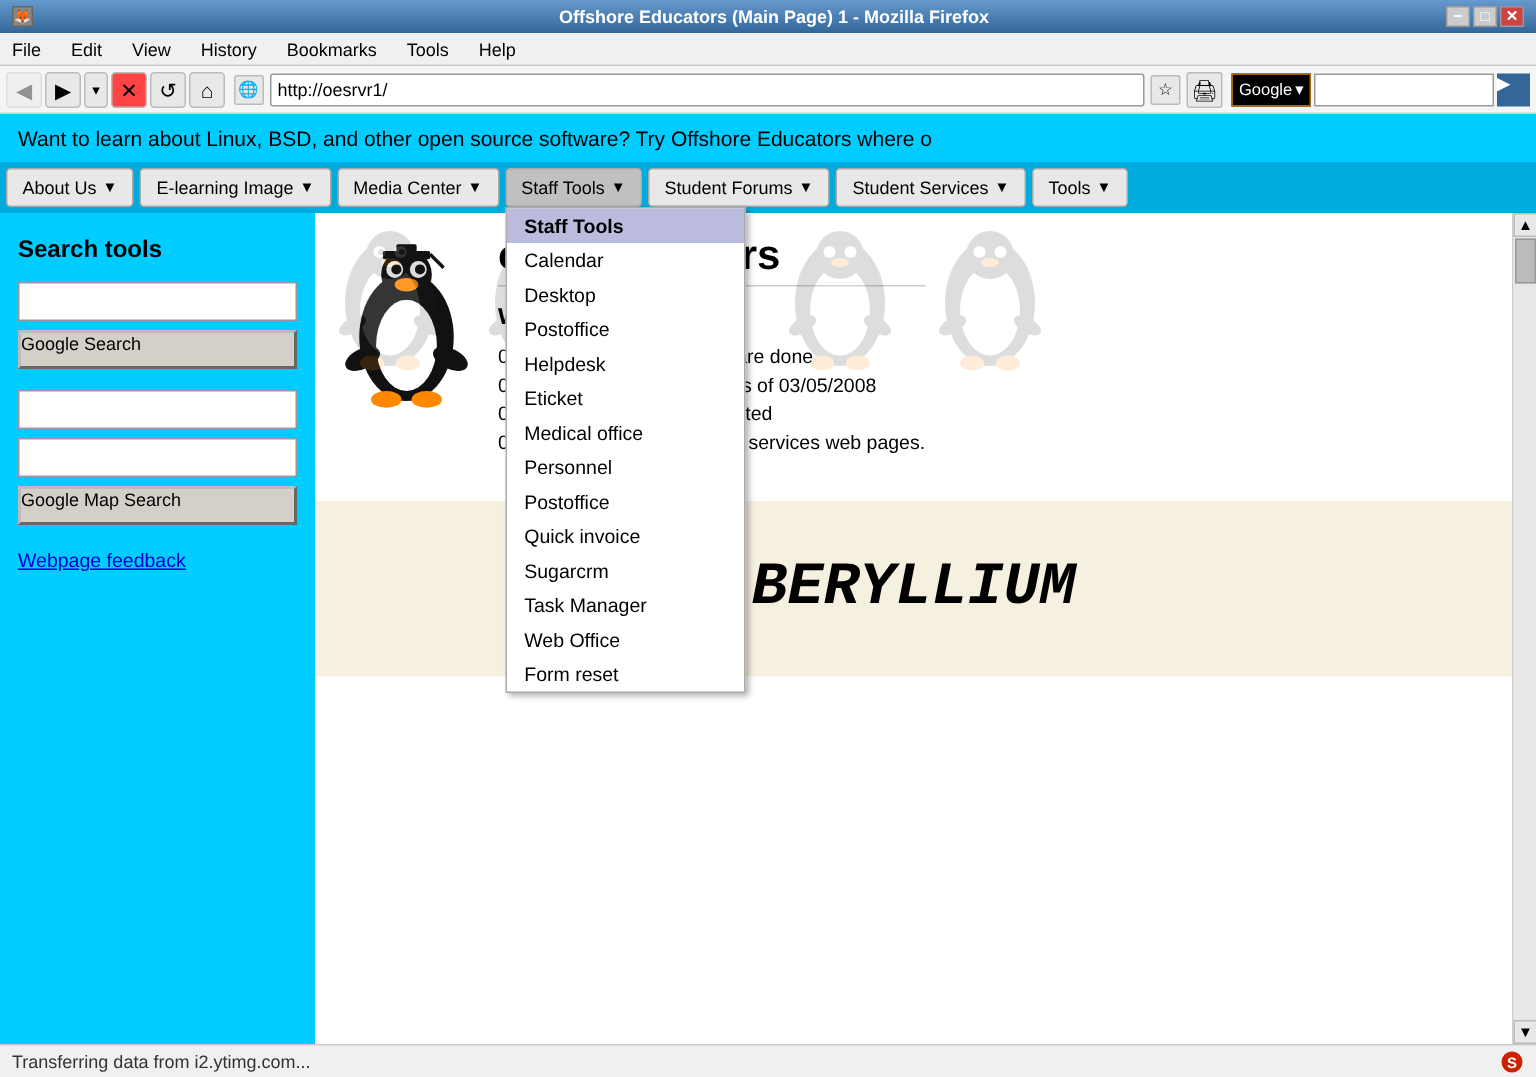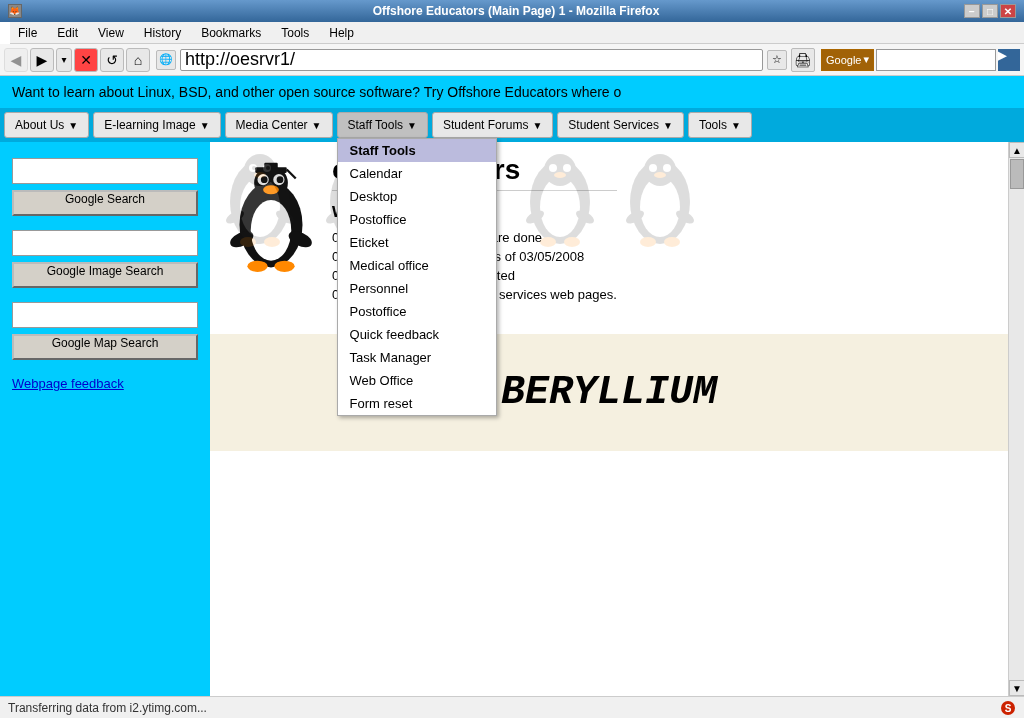--- a/index.html
+++ b/index.html
@@ -26,21 +26,20 @@
 
     
     .menubar {
       background: #f0f0f0;
       height: 22px;
       display: flex;
       align-items: center;
       padding: 0 4px;
       border-bottom: 1px solid #ccc;
       gap: 12px;
-      margin-left: 10px;
     }
     .menubar-item {
       font-size: 12px;
       cursor: pointer;
       padding: 2px 4px;
     }
 
     
     .toolbar {
       background: #f5f5f5;
@@ -55,21 +54,21 @@
       width: 24px; height: 24px; background: #e8e8e8; border: 1px solid #bbb;
       border-radius: 3px; cursor: pointer; display: flex; align-items: center; justify-content: center;
       font-size: 14px;
     }
     .toolbar-btn.disabled { opacity: 0.4; cursor: default; }
     .address-bar-container {
       flex: 1; display: flex; align-items: center; gap: 4px; margin: 0 4px;
     }
     .address-bar {
       flex: 1; height: 22px; border: 1px solid #999; padding: 0 4px;
-      font-size: 18px; border-radius: 2px;
+      font-size: 12px; border-radius: 2px;
     }
     .search-bar-container { display: flex; align-items: center; gap: 2px; }
     .search-bar {
       width: 120px; height: 22px; border: 1px solid #999; padding: 0 4px; font-size: 12px;
     }
     .search-go-btn {
       width: 22px; height: 22px; background: #336699; color: white; border: none;
       cursor: pointer; font-size: 11px; font-weight: bold;
     }
 
@@ -160,21 +159,20 @@
       font-size: 12px;
     }
     .search-btn {
       width: 100%;
       height: 26px;
       background: #d4d0c8;
       border: 2px outset #bbb;
       cursor: pointer;
       font-size: 12px;
       margin-bottom: 14px;
-      text-align: center;
     }
     .datetime-box {
       margin-top: 16px;
       font-size: 13px;
       line-height: 1.5;
       text-align: center;
     }
     .feedback-link {
       display: block;
       margin-top: 16px;
@@ -289,21 +287,21 @@
   <div class="toolbar-btn" style="background:#f44;">✕</div>
   <div class="toolbar-btn">↺</div>
   <div class="toolbar-btn">⌂</div>
   <div class="address-bar-container">
     <div style="width:20px; height:20px; background:#e8e8e8; border:1px solid #bbb; border-radius:2px; display:flex; align-items:center; justify-content:center; font-size:11px;">🌐</div>
     <input class="address-bar" type="text" value="http://oesrvr1/" style="">
     <div style="width:20px; height:20px; background:#e8e8e8; border:1px solid #bbb; border-radius:2px; display:flex; align-items:center; justify-content:center; font-size:11px;">☆</div>
     <div style="width:24px; height:24px; background:#e8e8e8; border:1px solid #bbb; border-radius:2px; display:flex; align-items:center; justify-content:center; font-size:14px;">🖨</div>
   </div>
   <div class="search-bar-container">
-    <div style="background:#a16207; padding:1px 4px; font-size:11px; color:white; height:22px; display:flex; align-items:center; gap:2px; border:1px solid #aa6600;">
+    <div style="background:#000000; padding:1px 4px; font-size:11px; color:white; height:22px; display:flex; align-items:center; gap:2px; border:1px solid #aa6600;">
       <span>Google</span>
       <span>▾</span>
     </div>
     <input class="search-bar" type="text" style="">
     <div class="search-go-btn">▶</div>
   </div>
 </div>
 
 <div class="banner">
   <span>Want to learn about Linux, BSD, and other open source software? Try Offshore Educators where o</span>
@@ -333,25 +331,27 @@
     <div class="nav-btn nav-btn-active">
       <span>Staff Tools</span>
       <span class="arrow">▼</span>
     </div>
 
     <div class="dropdown-menu">
       <div class="dropdown-item highlighted">Staff Tools</div>
       <div class="dropdown-item">Calendar</div>
       <div class="dropdown-item">Desktop</div>
       <div class="dropdown-item">Postoffice</div>
+      <div class="dropdown-item">Helpdesk</div>
       <div class="dropdown-item">Eticket</div>
       <div class="dropdown-item">Medical office</div>
       <div class="dropdown-item">Personnel</div>
       <div class="dropdown-item">Postoffice</div>
-      <div class="dropdown-item">Quick feedback</div>
+      <div class="dropdown-item">Quick invoice</div>
+      <div class="dropdown-item">Sugarcrm</div>
       <div class="dropdown-item">Task Manager</div>
       <div class="dropdown-item">Web Office</div>
       <div class="dropdown-item">Form reset</div>
     </div>
   </div>
   <div class="nav-dropdown">
     <div class="nav-btn">
       <span>Student Forums</span>
       <span class="arrow">▼</span>
     </div>
@@ -366,28 +366,28 @@
     <div class="nav-btn">
       <span>Tools</span>
       <span class="arrow">▼</span>
     </div>
   </div>
 </div>
 
 <div class="main-container">
 
   <div class="sidebar">
+    <div class="sidebar-title">Search tools</div>
     
     
     <input class="search-input" type="text" style="">
     <div class="search-btn">Google Search</div>
 
     
     <input class="search-input" type="text" style="">
-    <div class="search-btn">Google Image Search</div>
 
     
     <input class="search-input" type="text" style="">
     <div class="search-btn">Google Map Search</div>
 
 
     <a class="feedback-link">Webpage feedback</a>
   </div>
 
   <div class="content-with-scroll">

